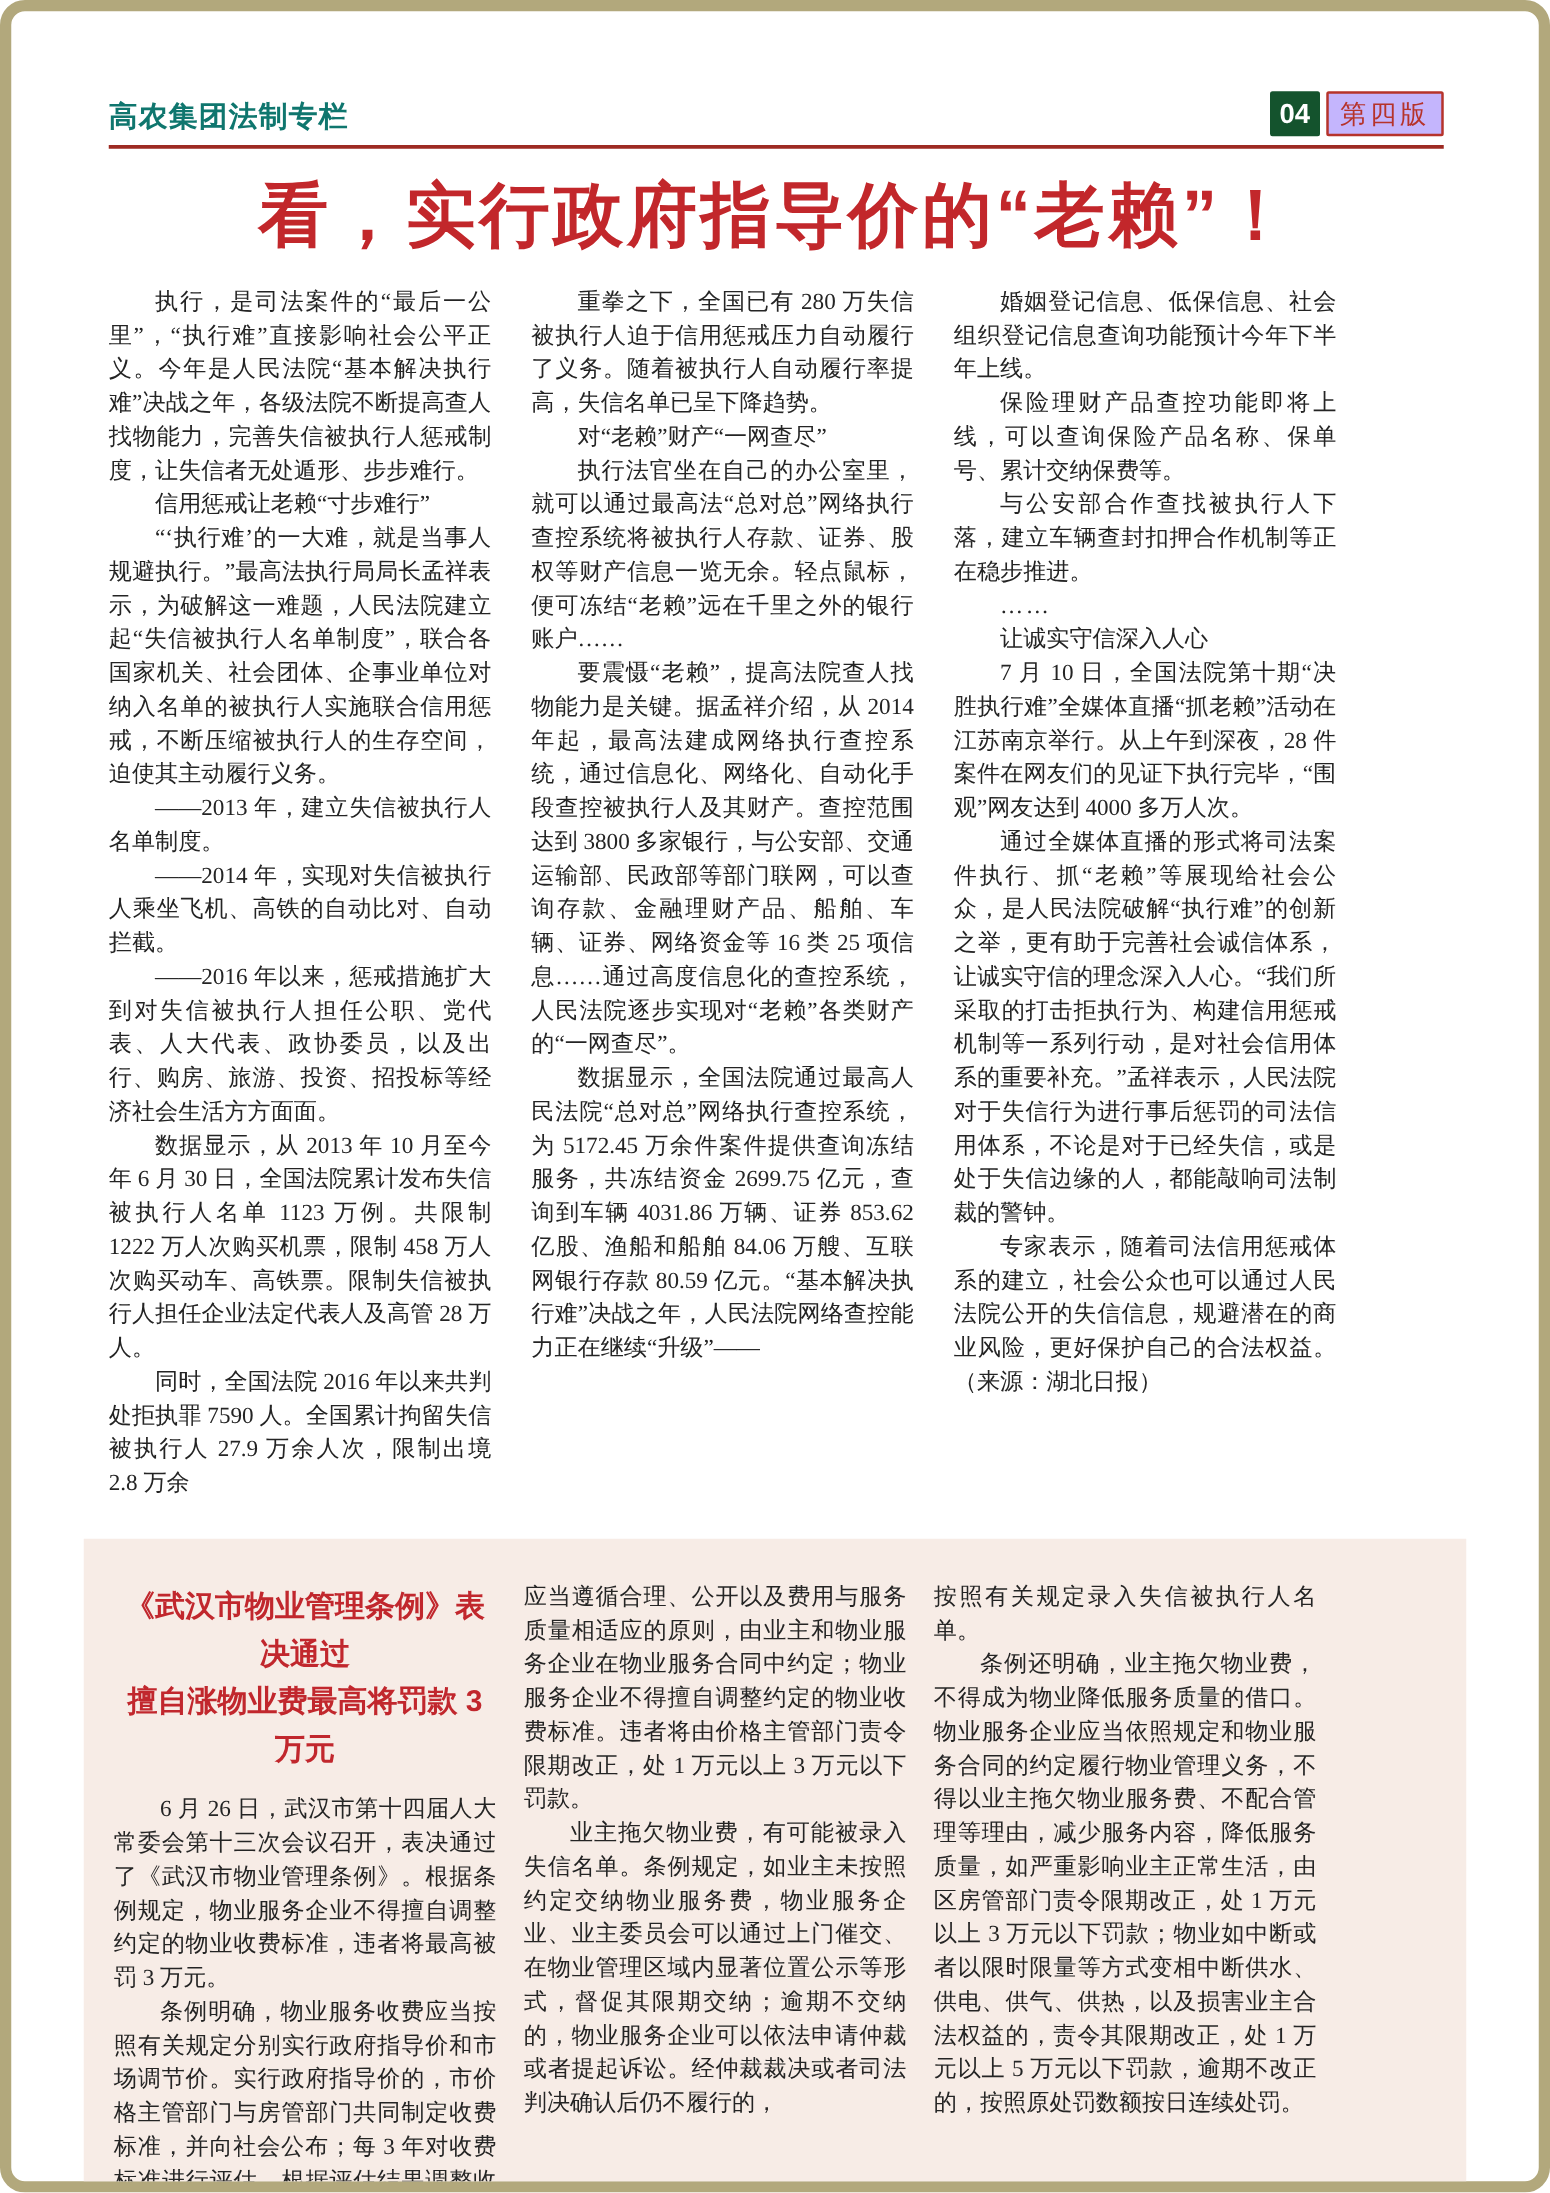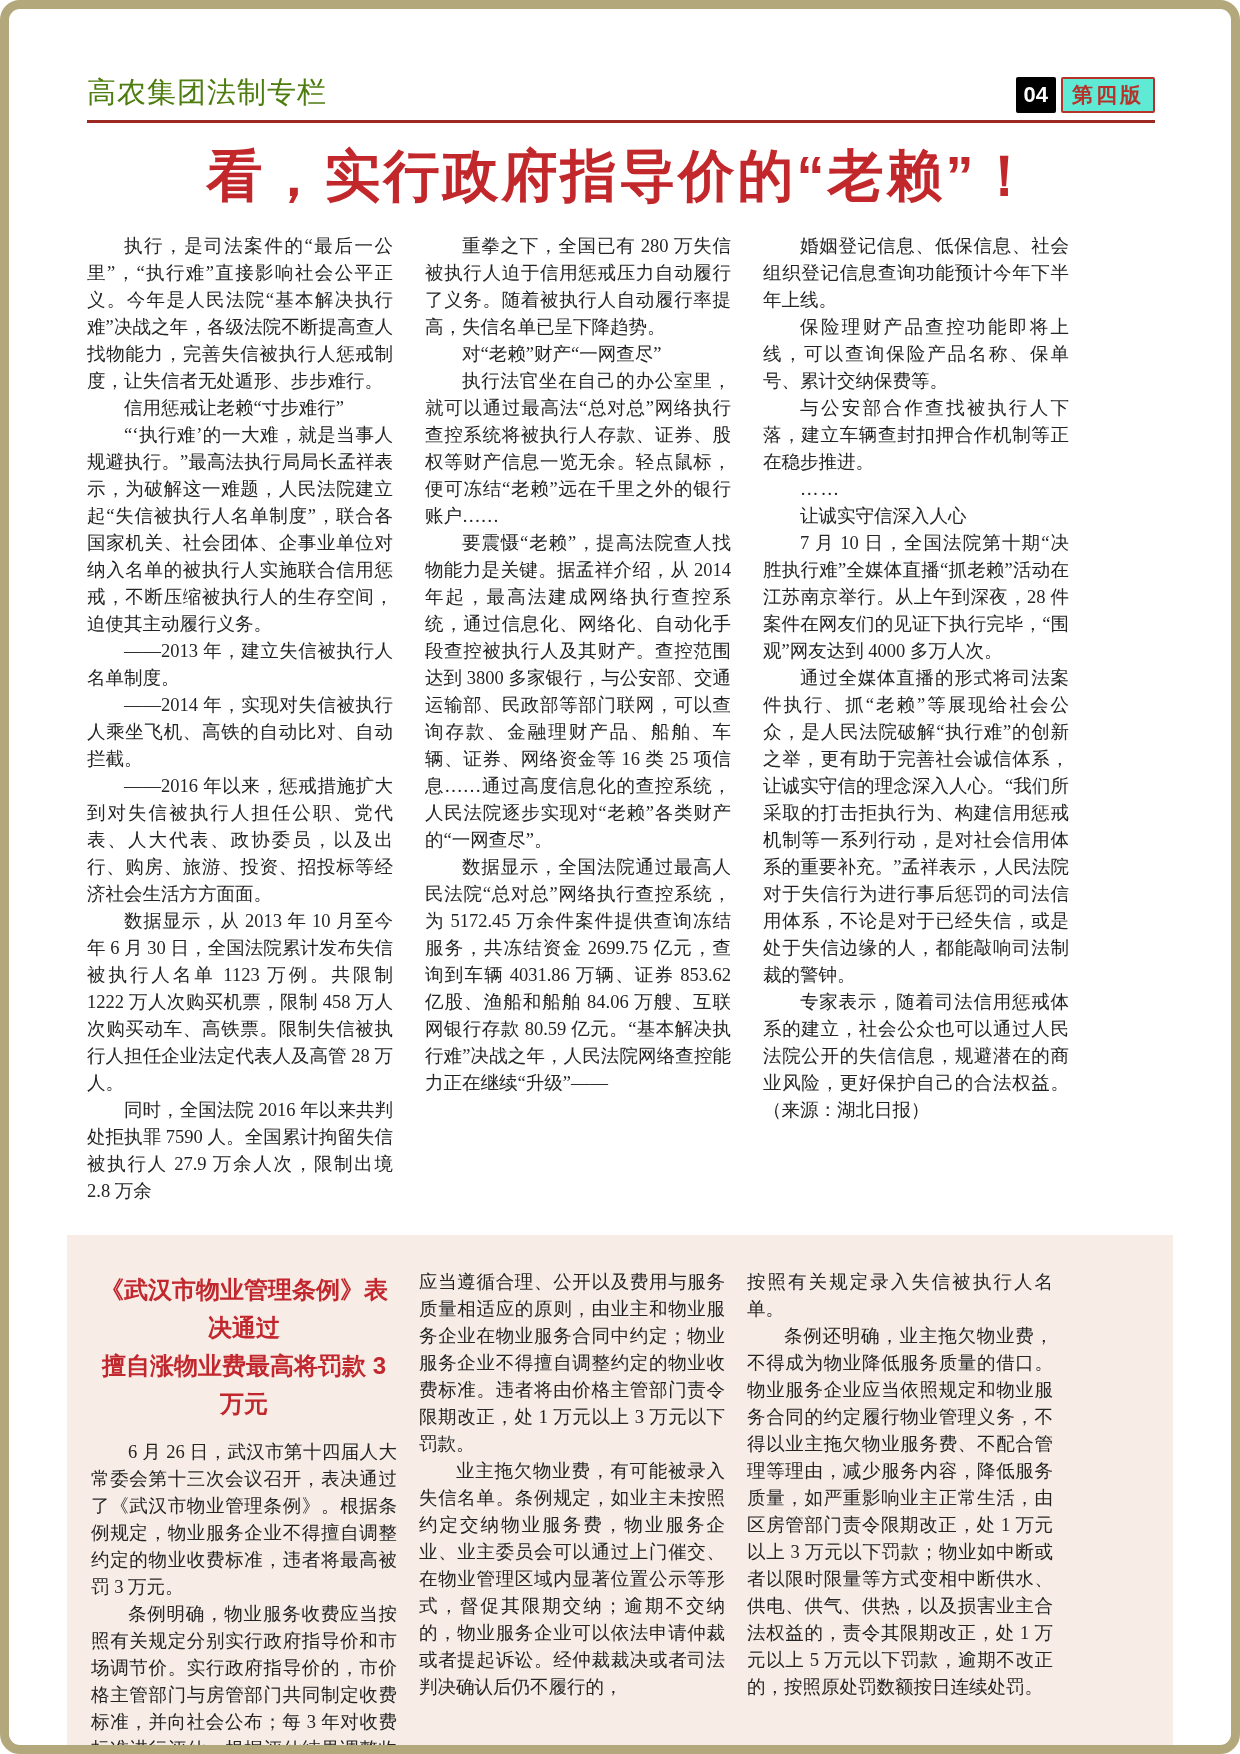--- a/index.html
+++ b/index.html
@@ -22,32 +22,32 @@
     flex:1;
   }
   
   .masthead{
     display:flex;align-items:flex-end;justify-content:space-between;
     border-bottom:3px solid #9d2a22;
     padding-bottom:7px;
   }
   .column-label{
     font-family:"Liberation Sans","DejaVu Sans",sans-serif;
-    font-weight:normal;font-size:29px;color:#4d7c0f;letter-spacing:1px;
+    font-weight:bold;font-size:23px;color:#0f766e;letter-spacing:1px;
   }
   .badges{display:flex;align-items:stretch;gap:5px;}
   .badge-num{
     font-family:"Liberation Sans","DejaVu Sans",sans-serif;
-    background:#000000;color:#ffffff;font-weight:bold;font-size:22px;
+    background:#14532d;color:#ffffff;font-weight:bold;font-size:22px;
     padding:2px 8px;display:flex;align-items:center;border-radius:2px;
   }
   .badge-edition{
     font-family:"Liberation Sans","DejaVu Sans",sans-serif;
-    border:2px solid #b6332b;background:#5eead4;color:#b6332b;
-    font-weight:bold;font-size:21px;letter-spacing:3px;
+    border:2px solid #b6332b;background:#c4b5fd;color:#b6332b;
+    font-weight:normal;font-size:21px;letter-spacing:3px;
     padding:2px 9px;display:flex;align-items:center;border-radius:2px;
   }
   
   .headline{
     font-family:"Liberation Sans","DejaVu Sans",sans-serif;
     color:#c2272b;font-weight:bold;font-size:56px;letter-spacing:3px;
     text-align:center;margin:22px 0 26px 0;line-height:1.1;
   }
   
   .cols{display:flex;gap:32px;}

